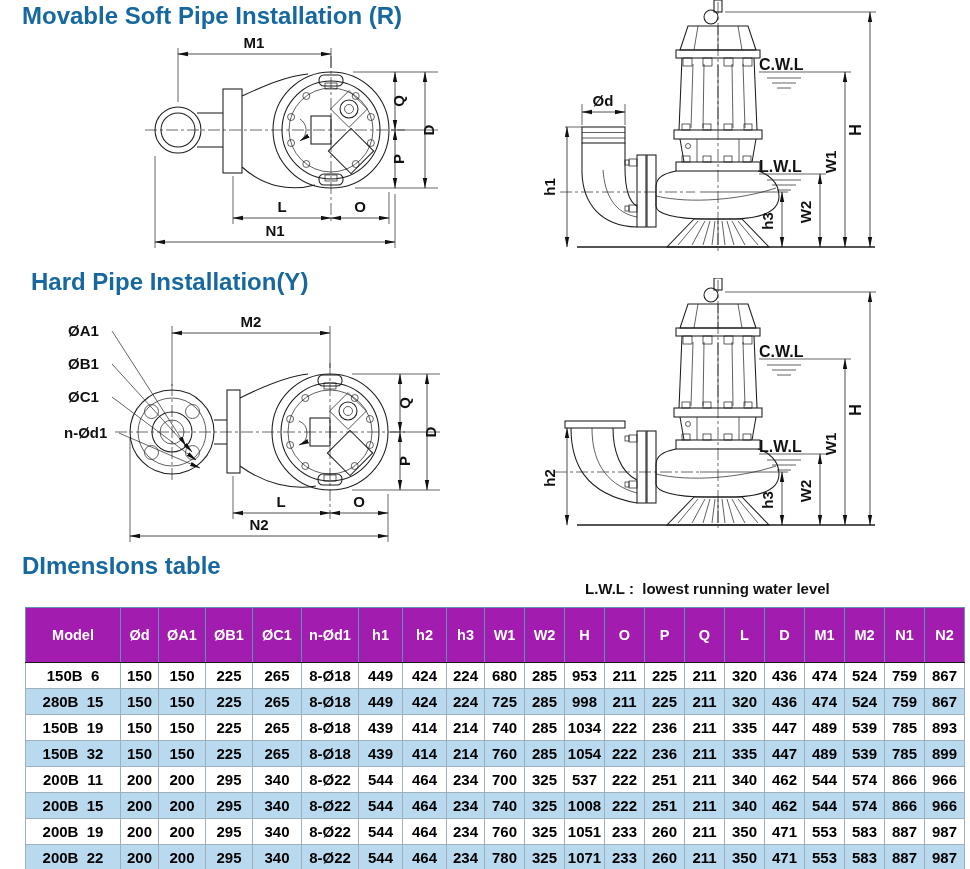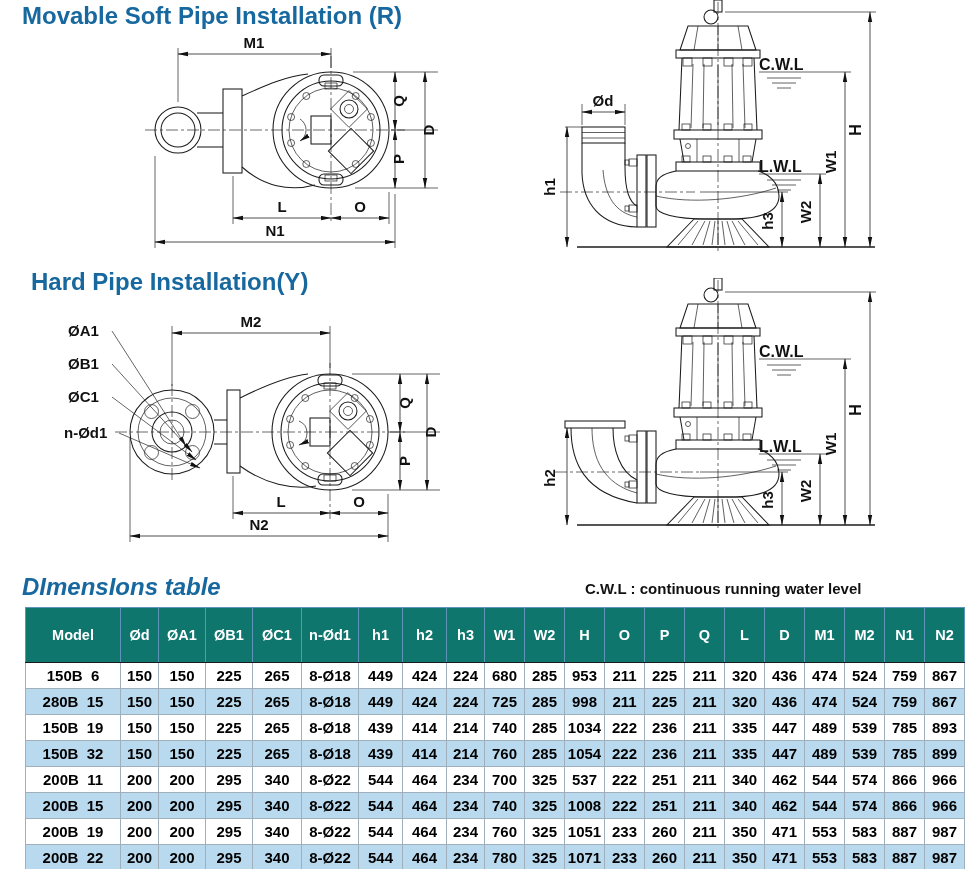--- a/index.html
+++ b/index.html
@@ -15,21 +15,21 @@
   .tech .ext{stroke:#222;stroke-width:0.7;}
   .tech .dim{stroke:#222;stroke-width:0.8;}
   .tech .thin{stroke-width:0.7;}
   .tech .thick{stroke-width:1.6;}
   .tech text{fill:#111;stroke:none;font-family:"Liberation Sans",sans-serif;
              font-size:15px;font-weight:bold;}
   .tech text.big{font-size:16px;}
   .tech marker path{fill:#111;stroke:none;}
   .dim-table{position:absolute;left:25px;top:607px;width:930px;border-collapse:collapse;
              table-layout:fixed;}
-  .dim-table th{background:#0f766e;color:#fff;font-size:14.5px;font-weight:bold;height:54px;
+  .dim-table th{background:#a21caf;color:#fff;font-size:14.5px;font-weight:bold;height:54px;
                 border:1px solid #5E93BA;border-bottom:1.5px solid #1a1a1a;padding:0;text-align:center;}
   .dim-table td{font-size:15px;font-weight:bold;color:#000;height:25px;text-align:center;
                 border:1px solid #9FB0BC;padding:0;white-space:pre;}
   .dim-table tbody tr:nth-child(odd) td{background:#FFFFFF;}
   .dim-table tbody tr:nth-child(even) td{background:#B9D9EE;}
 </style>
 </head>
 <body>
 
 <div class="page">
@@ -381,25 +381,24 @@
       <text transform="rotate(-90 271 213)" x="271" y="213" text-anchor="middle">W2</text>
       <line class="dim" x1="305" y1="81" x2="305" y2="247" marker-start="url(#a4)" marker-end="url(#a4)"></line>
       <text transform="rotate(-90 296 166)" x="296" y="166" text-anchor="middle">W1</text>
       <line class="ext" x1="185" y1="14" x2="336" y2="14"></line>
       <line class="dim" x1="330" y1="14" x2="330" y2="247" marker-start="url(#a4)" marker-end="url(#a4)"></line>
       <text class="big" transform="rotate(-90 321 132)" x="321" y="132" text-anchor="middle">H</text>
     </g>
   </svg>
 
   <div class="legend">
-    <div>C.W.L : continuous running water level</div>
     <div>L.W.L :  lowest running water level</div>
   </div>
 
-  <div class="sec-title" style="left:22px;top:573px;font-style:italic;">DImensIons table</div>
+  <div class="sec-title" style="left:22px;top:552px;">DImensIons table</div>
 
   <table class="dim-table">
     <colgroup>
       <col style="width:95px">
         <col style="width:38px">
         <col style="width:47px">
         <col style="width:47px">
       <col style="width:49px">
         <col style="width:57px">
         <col style="width:44px">

